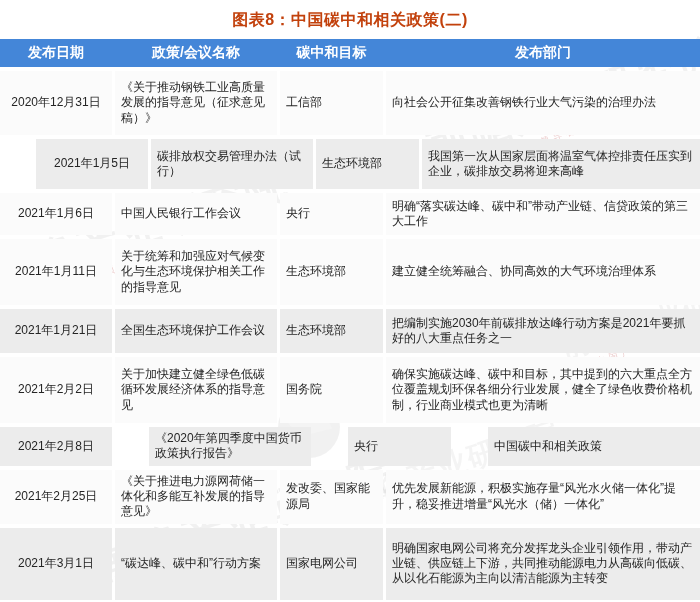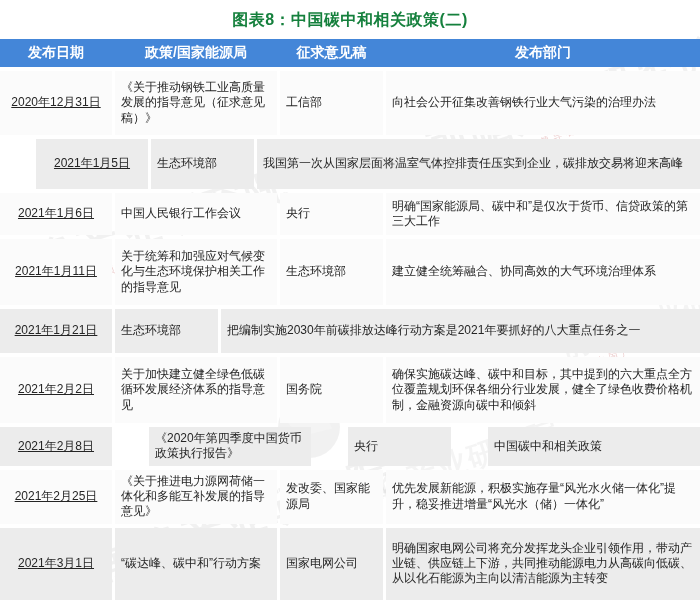--- a/index.html
+++ b/index.html
@@ -10,41 +10,41 @@
     --body-text:#252525;
   }
   *{box-sizing:border-box;margin:0;padding:0;}
   html,body{width:700px;height:602px;overflow:hidden;}
   body{
     font-family:"Liberation Sans","DejaVu Sans",sans-serif;
     background:#ffffff;color:var(--body-text);
     position:relative;
   }
   .page-title{
-    text-align:center;font-size:16px;font-weight:bold;color:#15803d;
+    text-align:center;font-size:16px;font-weight:bold;color:#c2410c;
     padding:10px 0 8px 0;letter-spacing:.5px;
   }
   .tbl{width:700px;position:relative;z-index:2;}
   .thead{
     display:flex;background:var(--header-bg);
     height:28px;align-items:center;gap:3px;
   }
   .th{
     color:var(--header-text);font-size:14px;font-weight:bold;
     text-align:center;
   }
   .row{display:flex;gap:3px;margin-top:4px;}
   .cell{
     background:var(--row-base);
     font-size:12px;line-height:1.28;
     display:flex;align-items:center;
     padding:4px 6px;
   }
   .row.alt .cell{background:var(--row-alt);}
-  .c-date{flex:0 0 112px;justify-content:center;text-align:center;padding:4px 2px;text-decoration:underline;}
+  .c-date{flex:0 0 112px;justify-content:center;text-align:center;padding:4px 2px;}
   .c-policy{flex:0 0 162px;}
   .c-dept{flex:0 0 103px;}
   .c-content{flex:1 1 auto;}
   .h-date{flex:0 0 112px;}
   .h-policy{flex:0 0 162px;}
   .h-dept{flex:0 0 103px;}
   .h-content{flex:1 1 auto;}
   
   .r1{min-height:64px;} .r2{min-height:50px;margin-left:36px;} .r3{min-height:42px;}
   .r4{min-height:66px;} .r5{min-height:44px;} .r6{min-height:66px;}
@@ -97,63 +97,65 @@
 <div class="wm wm-small" style="left:340px;top:480px;">
   <span class="wm-main">前瞻产业研究院</span>
 </div>
 <div class="wm-logo"></div>
 
 <div class="page-title">图表8：中国碳中和相关政策(二)</div>
 
 <div class="tbl">
   <div class="thead">
     <div class="th h-date">发布日期</div>
-    <div class="th h-policy">政策/国家能源局</div>
-    <div class="th h-dept">征求意见稿</div>
+    <div class="th h-policy">政策/会议名称</div>
+    <div class="th h-dept">碳中和目标</div>
     <div class="th h-content">发布部门</div>
   </div>
 
   <div class="row r1">
     <div class="cell c-date">2020年12月31日</div>
     <div class="cell c-policy">《关于推动钢铁工业高质量发展的指导意见（征求意见稿）》</div>
     <div class="cell c-dept">工信部</div>
     <div class="cell c-content">向社会公开征集改善钢铁行业大气污染的治理办法</div>
   </div>
 
   <div class="row r2 alt">
     <div class="cell c-date">2021年1月5日</div>
+    <div class="cell c-policy">碳排放权交易管理办法（试行）</div>
     <div class="cell c-dept">生态环境部</div>
     <div class="cell c-content">我国第一次从国家层面将温室气体控排责任压实到企业，碳排放交易将迎来高峰</div>
   </div>
 
   <div class="row r3">
     <div class="cell c-date">2021年1月6日</div>
     <div class="cell c-policy">中国人民银行工作会议</div>
     <div class="cell c-dept">央行</div>
-    <div class="cell c-content">明确“国家能源局、碳中和”是仅次于货币、信贷政策的第三大工作</div>
+    <div class="cell c-content">明确“落实碳达峰、碳中和”带动产业链、信贷政策的第三大工作</div>
   </div>
 
   <div class="row r4">
     <div class="cell c-date">2021年1月11日</div>
     <div class="cell c-policy">关于统筹和加强应对气候变化与生态环境保护相关工作的指导意见</div>
     <div class="cell c-dept">生态环境部</div>
     <div class="cell c-content">建立健全统筹融合、协同高效的大气环境治理体系</div>
   </div>
 
   <div class="row r5 alt">
     <div class="cell c-date">2021年1月21日</div>
+    <div class="cell c-policy">全国生态环境保护工作会议</div>
     <div class="cell c-dept">生态环境部</div>
     <div class="cell c-content">把编制实施2030年前碳排放达峰行动方案是2021年要抓好的八大重点任务之一</div>
   </div>
 
   <div class="row r6">
     <div class="cell c-date">2021年2月2日</div>
     <div class="cell c-policy">关于加快建立健全绿色低碳循环发展经济体系的指导意见</div>
     <div class="cell c-dept">国务院</div>
-    <div class="cell c-content">确保实施碳达峰、碳中和目标，其中提到的六大重点全方位覆盖规划环保各细分行业发展，健全了绿色收费价格机制，金融资源向碳中和倾斜</div>
+    <div class="cell c-content">确保实施碳达峰、碳中和目标，其中提到的六大重点全方位覆盖规划环保各细分行业发展，健全了绿色收费价格机制，行业商业模式也更为清晰</div>
   </div>
 
   <div class="row r7 alt">
     <div class="cell c-date">2021年2月8日</div>
     <div class="cell c-policy">《2020年第四季度中国货币政策执行报告》</div>
     <div class="cell c-dept">央行</div>
     <div class="cell c-content">中国碳中和相关政策</div>
   </div>
 
   <div class="row r8">

